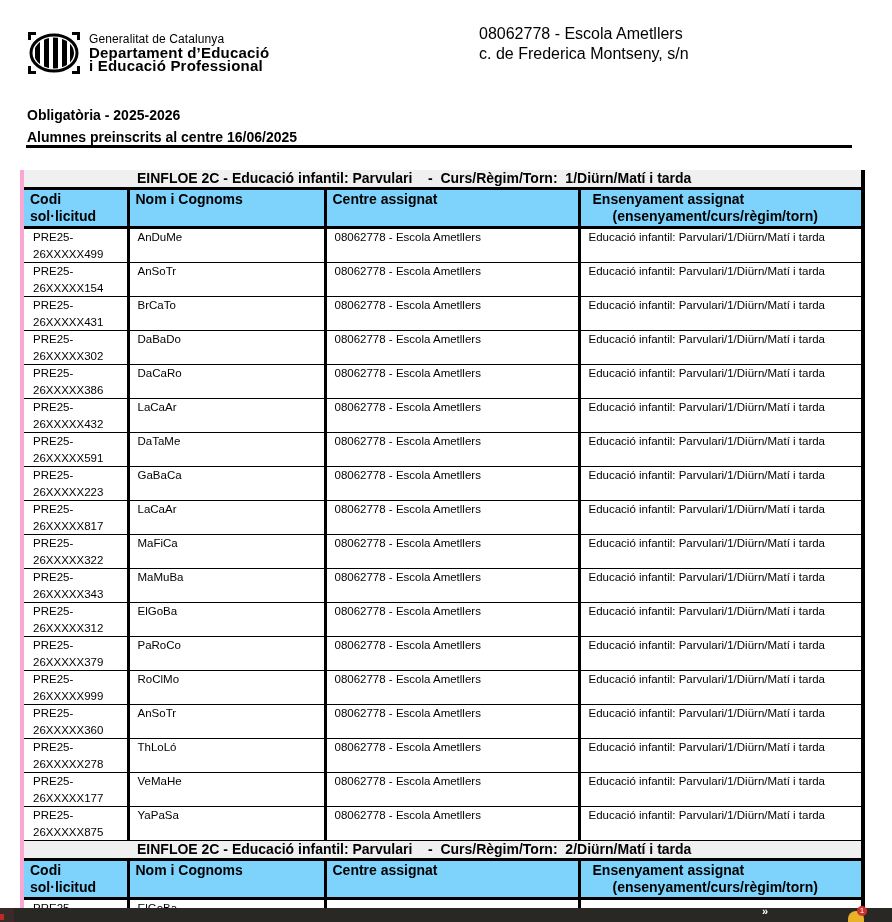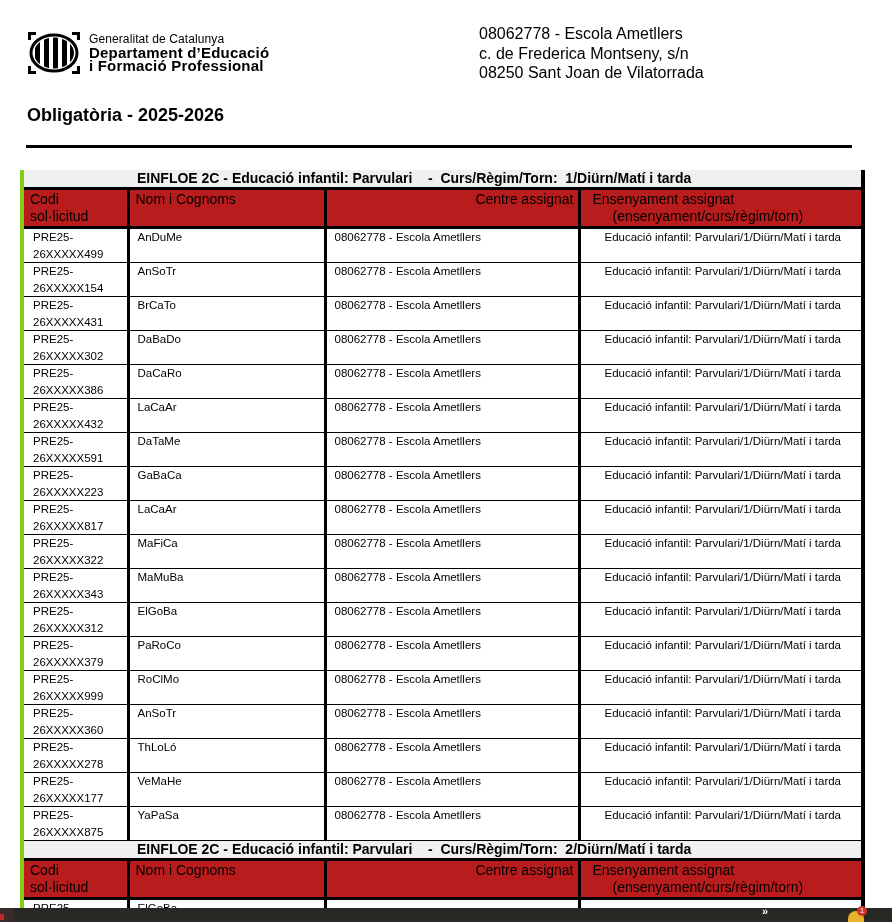--- a/index.html
+++ b/index.html
@@ -5,52 +5,52 @@
   html, body { margin: 0; padding: 0; }
   body {
     width: 892px; height: 922px; overflow: hidden; position: relative;
     background: #ffffff; font-family: "Liberation Sans", sans-serif; color: #000;
   }
   .logo { position: absolute; left: 28px; top: 32px; width: 52px; height: 42px; }
   .org { position: absolute; left: 89px; top: 33px; line-height: 13px; }
   .org .l1 { font-size: 12px; font-weight: normal; letter-spacing: 0.1px; }
   .org .l2, .org .l3 { font-size: 15px; font-weight: bold; letter-spacing: 0.2px; }
   .addr { position: absolute; left: 479px; top: 24px; font-size: 16px; line-height: 19.5px; }
-  .title { position: absolute; left: 27px; top: 104px; font-size: 18px; font-weight: bold; line-height: 22px; }
+  .title { position: absolute; left: 27px; top: 104px; font-size: 14px; font-weight: bold; line-height: 22px; }
   .rule { position: absolute; left: 26px; top: 145px; width: 826px; height: 3px; background: #000; }
 
   table.grp {
     position: absolute; left: 20px; width: 841px;
     border-collapse: collapse; table-layout: fixed;
-    border-left: 4px solid #84cc16; border-right: 4px solid #000;
+    border-left: 4px solid #f9a8d4; border-right: 4px solid #000;
   }
   table.grp col.c1 { width: 106px; }
   table.grp col.c2 { width: 197px; }
   table.grp col.c3 { width: 254px; }
   table.grp col.c4 { width: 284px; }
   .grp-title td {
     background: #f0f0f0; font-weight: bold; font-size: 14px; height: 17px;
     padding: 0 0 0 113px; line-height: 17px; white-space: pre;
     border-bottom: 3px solid #000;
   }
   .hdr th {
-    background: #b91c1c; font-weight: normal; font-size: 14px; text-align: left;
+    background: #7dd3fc; font-weight: bold; font-size: 14px; text-align: left;
     vertical-align: top; padding: 1px 4px 0 6px; height: 35px; line-height: 17px;
     border-right: 3px solid #000; border-bottom: 3px solid #000;
   }
   .hdr th:last-child { border-right: none; padding-left: 12px; }
-  .hdr th.center { text-align: right; }
+  .hdr th.center { text-align: left; }
   .hdr .sub { display: block; padding-left: 20px; }
   .row td {
     font-size: 11.5px; vertical-align: top; height: 32px; line-height: 16.5px;
     padding: 0 4px 0 8px; border-right: 3px solid #000; border-bottom: 1px solid #000;
     overflow: hidden; white-space: nowrap;
   }
   .row td:first-child { padding-left: 9px; margin-top: 6px; }
-  .row td:last-child { border-right: none; text-align: center; }
+  .row td:last-child { border-right: none; }
   .row:last-child td { border-bottom: 2px solid #000; }
 
   .taskbar {
     position: absolute; left: 0; top: 908px; width: 892px; height: 14px;
     background: #2a2824;
   }
   .taskbar .left-accent { position: absolute; left: 0; top: 0; width: 14px; height: 14px; background: #3a2a2a; }
   .taskbar .left-accent::after { content:""; position:absolute; left:0; top:6px; width:4px; height:6px; background:#c0282a; }
   .taskbar .chev { position: absolute; left: 762px; top: -3px; color: #fff; font-size: 11px; font-weight: bold; }
   .taskbar .notif { position: absolute; left: 848px; top: 3px; width: 16px; height: 14px; border-radius: 8px 8px 0 0; background: #e8b22a; }
@@ -70,29 +70,29 @@
     <rect x="7" y="0" width="5" height="42"></rect>
     <rect x="16" y="0" width="5" height="42"></rect>
     <rect x="25" y="0" width="5" height="42"></rect>
     <rect x="34" y="0" width="5" height="42"></rect>
     <rect x="42" y="0" width="4" height="42"></rect>
   </g>
 </svg>
 <div class="org">
   <div class="l1">Generalitat de Catalunya</div>
   <div class="l2">Departament d’Educació</div>
-  <div class="l3">i Formació Professional</div>
+  <div class="l3">i Educació Professional</div>
 </div>
 <div class="addr">
   <div>08062778 - Escola Ametllers</div>
   <div>c. de Frederica Montseny, s/n</div>
-  <div>08250 Sant Joan de Vilatorrada</div>
 </div>
 <div class="title">
   <div>Obligatòria - 2025-2026</div>
+  <div>Alumnes preinscrits al centre  16/06/2025</div>
 </div>
 <div class="rule"></div>
 
 <table class="grp" id="grp0" style="top:170px;">
   <colgroup>
       <col class="c1">
       <col class="c2">
       <col class="c3">
       <col class="c4">
     </colgroup>

